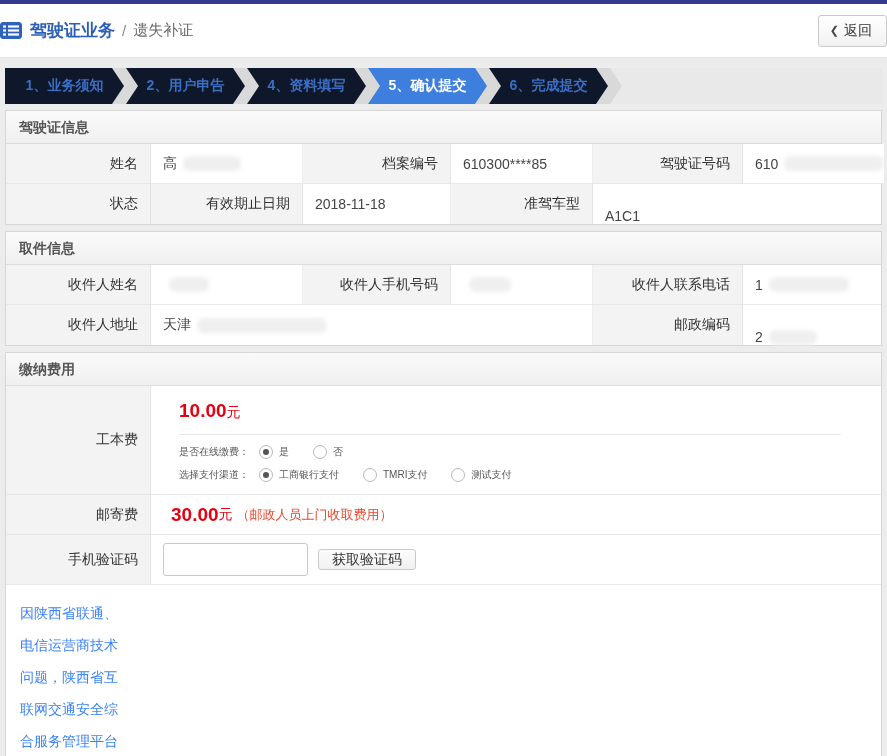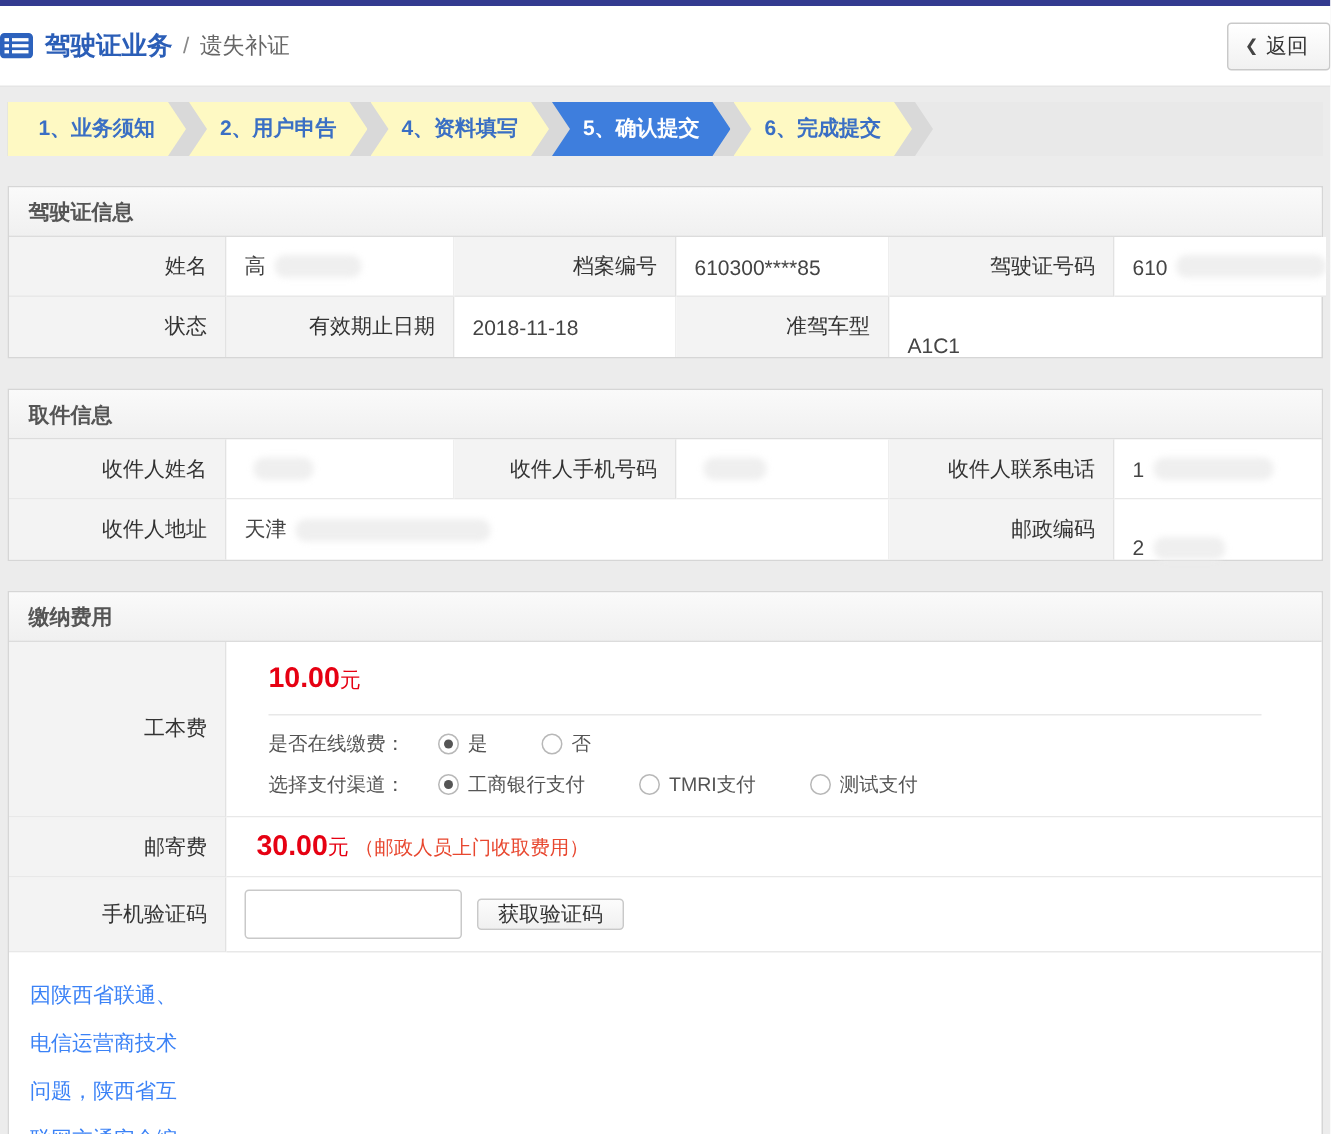--- a/index.html
+++ b/index.html
@@ -13,45 +13,45 @@
   .header { height:54px; background:#ffffff; display:flex; align-items:center; padding:0 0; border-bottom:1px solid #e5e5e5; }
   .hdr-icon { width:22px; height:17px; margin-right:8px; flex:0 0 auto; }
   .hdr-title { color:#2b5eb7; font-size:17px; font-weight:bold; }
   .hdr-sep { color:#888; font-size:15px; margin:0 7px; }
   .hdr-sub { color:#666; font-size:15px; }
   .back-btn { margin-left:auto; background:linear-gradient(#ffffff,#f1f1f1); border:1px solid #c9c9c9; border-radius:3px; padding:6px 14px 6px 11px; font-size:14px; color:#333; cursor:pointer; display:flex; align-items:center; gap:5px; }
   .back-chev { font-size:11px; color:#444; }
 
   
   .stepbar { margin:10px 5px 0 5px; height:36px; background:#d9d9d9; display:flex; overflow:hidden; }
-  .step { flex:0 0 119px; margin-right:2px; display:flex; align-items:center; justify-content:center; font-size:14px; font-weight:bold; color:#3a6fc4; background:#fef9c3;
+  .step { flex:0 0 119px; margin-right:2px; display:flex; align-items:center; justify-content:center; font-size:14px; font-weight:bold; color:#3a6fc4; background:#0f172a;
           clip-path: polygon(0 0, calc(100% - 12px) 0, 100% 50%, calc(100% - 12px) 100%, 0 100%, 12px 50%); cursor:pointer; }
   .step.first { clip-path: polygon(0 0, calc(100% - 12px) 0, 100% 50%, calc(100% - 12px) 100%, 0 100%); }
   .step.active { background:#3e7edd; color:#ffffff; }
   .step-fill { flex:1; background:#e9e9e9; clip-path: polygon(0 0, 100% 0, 100% 100%, 0 100%, 12px 50%); }
 
   
-  .section { margin:20px 5px 0 5px; background:#ffffff; border:1px solid #d6d6d6; }
+  .section { margin:6px 5px 0 5px; background:#ffffff; border:1px solid #d6d6d6; }
   .sec-title { height:33px; line-height:32px; background:linear-gradient(#fafafa,#f0f0f0); border-bottom:1px solid #dcdcdc; padding-left:13px; font-size:14px; font-weight:bold; color:#555; }
   .grid6 { display:grid; grid-template-columns:145px 152px 148px 142px 150px 1fr; }
   .grid2 { display:grid; grid-template-columns:145px 1fr; }
   .cell { min-height:40px; display:flex; align-items:center; font-size:14px; border-bottom:1px solid #e8e8e8; }
   .cell:last-child, .lastrow .cell { border-bottom:none;align-items:flex-end; }
   .lbl { background:#f3f3f3; color:#333; justify-content:flex-end; padding-right:12px; border-right:1px solid #e2e2e2; text-align:right; }
   .val { background:#ffffff; color:#444; padding-left:12px; border-right:1px solid #eeeeee; }
   .val.noline { border-right:none; }
   .redact { display:inline-block; height:15px; background:#efefef; border-radius:7px; filter:blur(2px); margin-left:6px; vertical-align:middle; }
 
   
   .fee-main { padding:14px 20px 12px 20px; }
   .fee-amount { color:#e60012; font-size:19px; font-weight:bold; }
   .fee-unit { color:#e60012; font-size:14px; font-weight:normal; }
   .fee-note { color:#e8472f; font-size:13px; margin-left:4px; }
   .fee-divider { border-bottom:1px solid #e8e8e8; margin:12px 20px 10px 0; }
-  .opt-line { display:flex; align-items:center; gap:22px; margin:9px 0 0 0; color:#555; font-size:13px; }
+  .opt-line { display:flex; align-items:center; gap:10px; margin:9px 0 0 0; color:#555; font-size:10px; }
   .radio { width:14px; height:14px; border-radius:50%; border:1px solid #b8b8b8; background:#fff; display:inline-block; position:relative; flex:0 0 auto; cursor:pointer; }
   .radio.checked::after { content:''; position:absolute; left:3px; top:3px; width:6px; height:6px; border-radius:50%; background:#555; }
   .opt { display:flex; align-items:center; gap:6px; margin-right:14px; cursor:pointer; }
   .code-row { display:flex; align-items:center; gap:10px; padding:8px 0 8px 12px; }
   .code-input { width:145px; height:33px; border:1px solid #c9c9c9; border-radius:3px; background:#fff; padding:0 8px; font-size:14px; }
   .code-btn { height:21px; background:linear-gradient(#fcfcfc,#f0f0f0); border:1px solid #c9c9c9; border-radius:3px; padding:0 13px; font-size:14px; color:#333; cursor:pointer; }
   .notice { padding:12px 24px 12px 14px; color:#3b82f6; font-size:14px; line-height:32px; align-items:flex-start; display:block; }
 
   
   .footer { margin:14px 5px 0 5px; height:53px; background:#f5f5f5; display:flex; align-items:center; justify-content:flex-end; padding-right:22px; gap:13px; }

